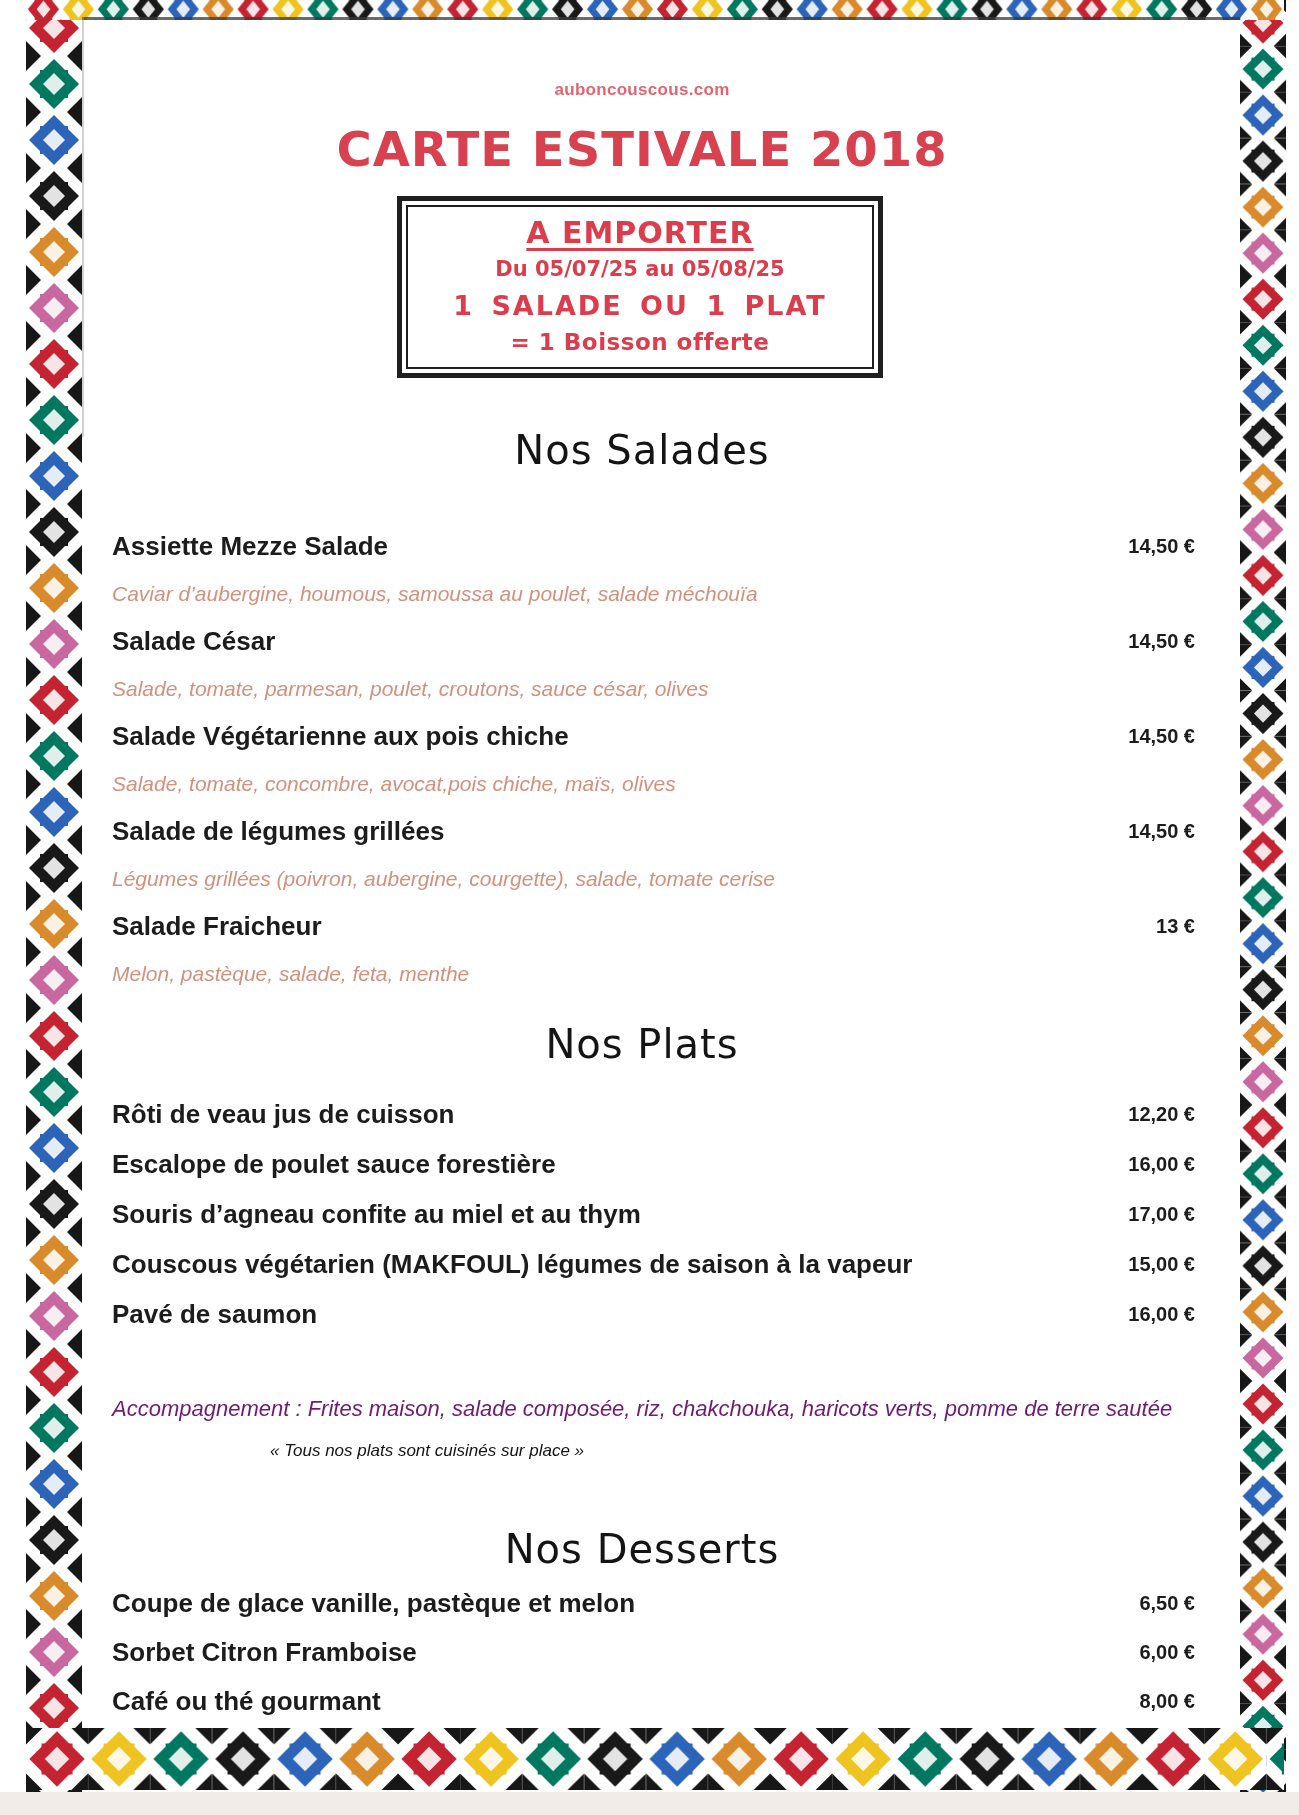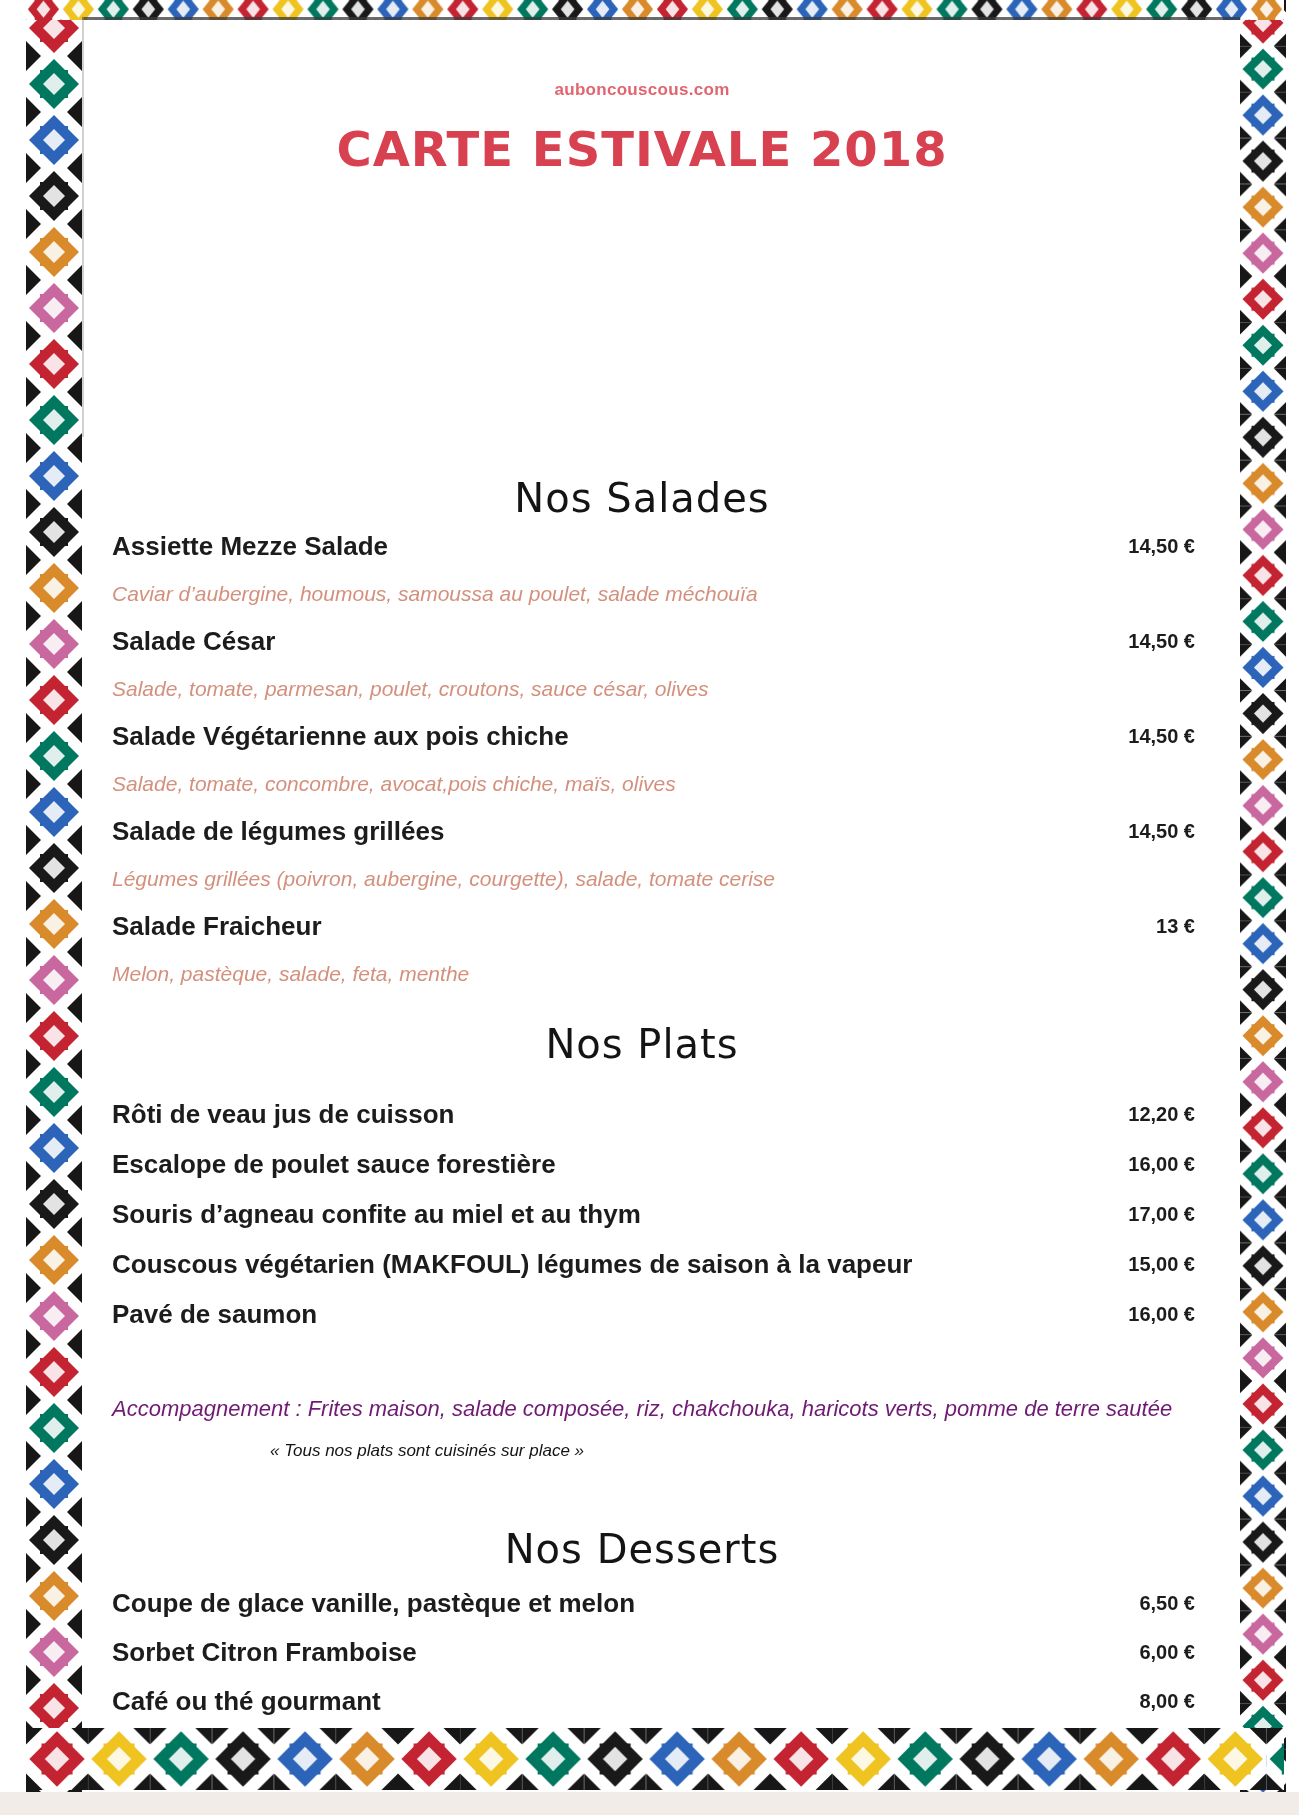--- a/index.html
+++ b/index.html
@@ -22,21 +22,21 @@
   .promo-inner{border:2px solid #1f1f1f;text-align:center;padding:8px 4px 12px 4px;
                font-family:"DejaVu Sans",sans-serif;color:#dc3d4d;}
   .promo-heading{font-size:30px;font-weight:bold;letter-spacing:1px;
                  text-decoration:underline;text-decoration-thickness:3px;text-underline-offset:5px;}
   .promo-dates{margin-top:7px;font-size:21px;font-weight:bold;}
   .promo-offer{margin-top:9px;font-size:27px;font-weight:bold;letter-spacing:2px;word-spacing:6px;}
   .promo-reward{margin-top:8px;font-size:23px;font-weight:bold;letter-spacing:.5px;}
   .sec{position:absolute;left:82px;width:1120px;margin:0;text-align:center;
        font-family:"DejaVu Sans",sans-serif;font-weight:500;font-size:40px;line-height:60px;
        color:#141414;letter-spacing:1px;}
-  .sec-salades{top:468px;}
+  .sec-salades{top:420px;}
   .sec-plats{top:1014px;}
   .sec-desserts{top:1519px;}
   .block{position:absolute;left:112px;width:1083px;}
   .block-salades{top:522px;}
   .block-plats{top:1089px;}
   .block-desserts{top:1579px;}
   .row{display:flex;justify-content:space-between;align-items:center;height:48px;}
   .block-plats .row{height:50px;}
   .block-desserts .row{height:49px;}
   .nm{font-size:26px;font-weight:bold;color:#1c1c1c;white-space:nowrap;}
@@ -94,20 +94,28 @@
     <rect width="1136" height="56" fill="url(#mzh)"></rect>
   </svg>
 
   <div class="page-edge-top"></div>
   <div class="page-edge-left"></div>
   <div class="scan-foot"></div>
 
   <div class="site-url">auboncouscous.com</div>
   <h1 class="title">CARTE ESTIVALE 2018</h1>
 
+  <div class="promo">
+    <div class="promo-inner">
+      <div class="promo-heading">A EMPORTER</div>
+      <div class="promo-dates">Du 05/07/25 au 05/08/25</div>
+      <div class="promo-offer">1 SALADE OU 1 PLAT</div>
+      <div class="promo-reward">= 1 Boisson offerte</div>
+    </div>
+  </div>
 
   <h2 class="sec sec-salades">Nos Salades</h2>
   <div class="block block-salades">
     <div class="item">
       <div class="row">
         <span class="nm">Assiette Mezze Salade</span>
         <span class="pr">14,50 €</span>
       </div>
       <div class="ds">Caviar d’aubergine, houmous, samoussa au poulet, salade méchouïa</div>
     </div>

